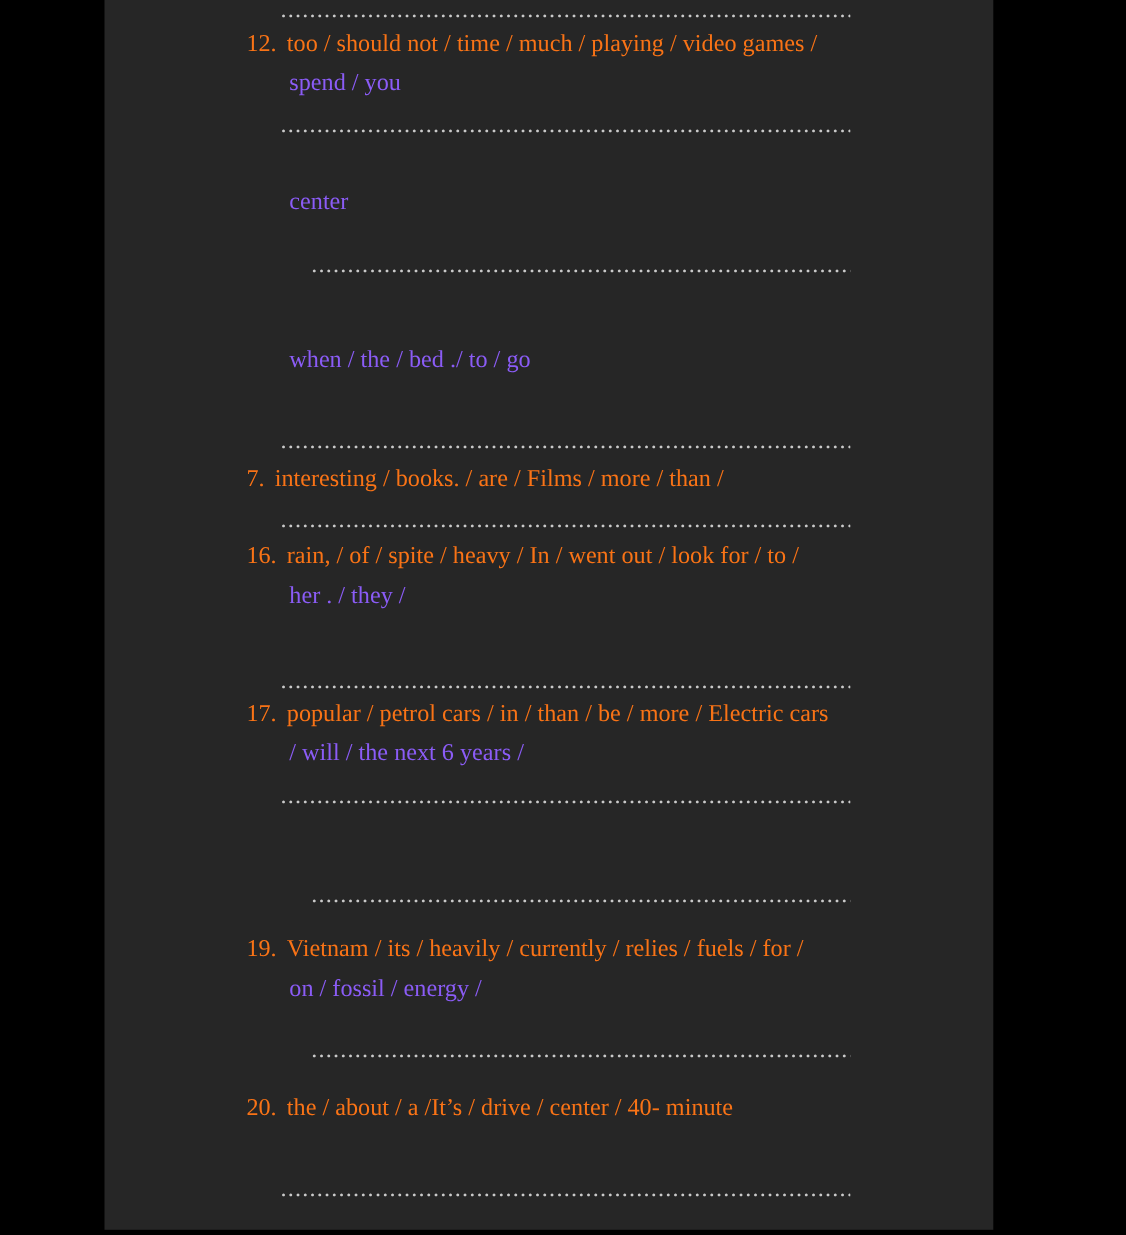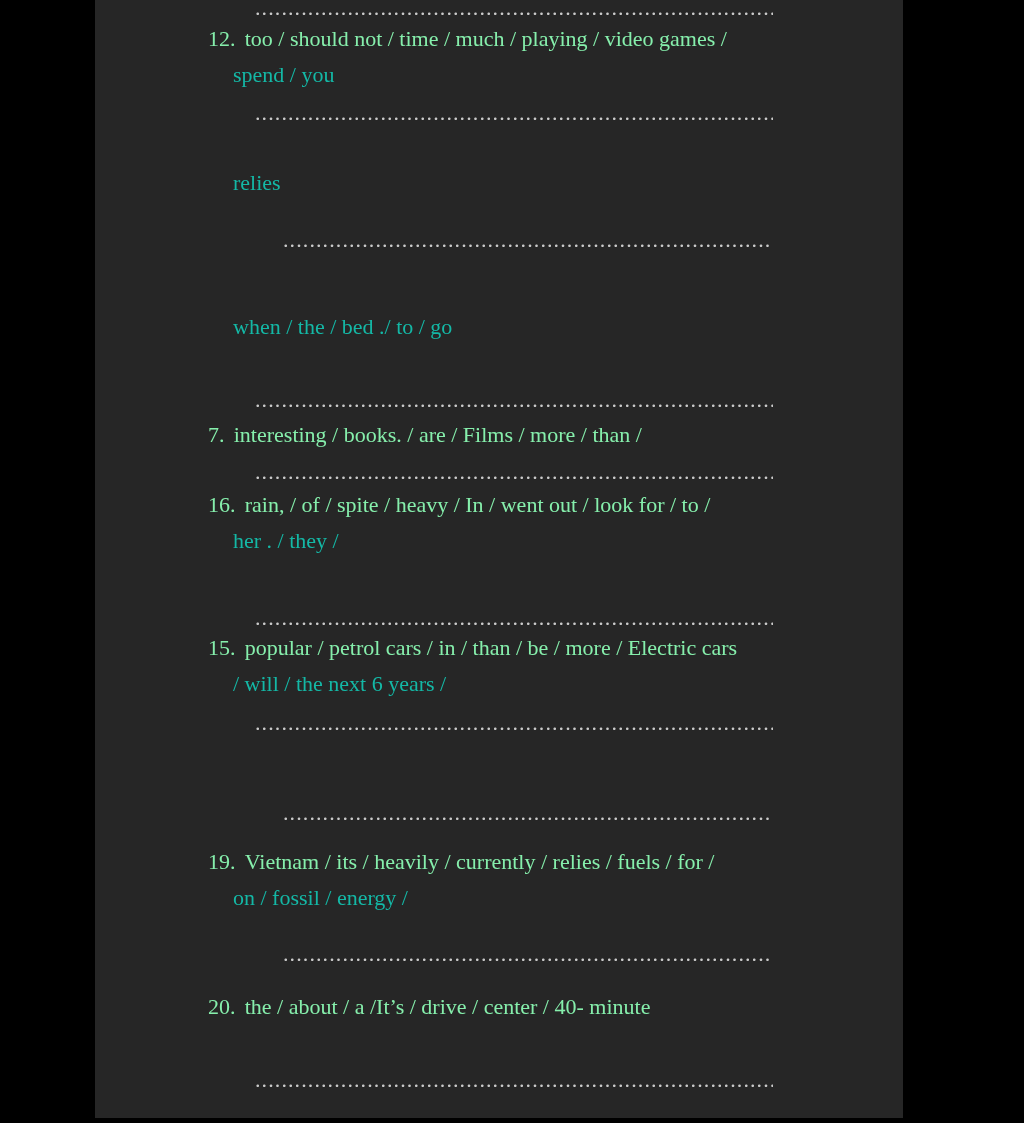--- a/index.html
+++ b/index.html
@@ -18,22 +18,22 @@
     width: 808px;
     height: 1118px;
     background: #262626;
   }
   .row {
     position: absolute;
     line-height: 24px;
     font-size: 22px;
     white-space: nowrap;
   }
-  .text-row { left: 113px; color: #86efac; }
-  .cont-row { left: 138px; color: #14b8a6; }
+  .text-row { left: 129px; color: #f97316; }
+  .cont-row { left: 168px; color: #8b5cf6; }
   .num { margin-right: 0.42em; }
   .dots-row {
     color: #cacaca;
     letter-spacing: 1.1px;
     overflow: hidden;
     height: 24px;
   }
   .dots-a { left: 160px; width: 518px; }
   .dots-b { left: 188px; width: 490px; }
 </style>
@@ -43,38 +43,38 @@
 <div class="page">
   <div class="sheet">
 
     <div class="row dots-row dots-a" style="top:-4px">........................................................................................................................</div>
 
     <div class="row text-row" style="top:27px"><span class="num">12.</span><span>too / should not / time / much / playing / video games /</span></div>
     <div class="row cont-row" style="top:63px">spend / you</div>
 
     <div class="row dots-row dots-a" style="top:101px">........................................................................................................................</div>
 
-    <div class="row cont-row" style="top:171px">relies</div>
+    <div class="row cont-row" style="top:171px">center</div>
 
     <div class="row dots-row dots-b" style="top:228px">........................................................................................................................</div>
 
     <div class="row cont-row" style="top:315px">when / the / bed ./ to / go</div>
 
     <div class="row dots-row dots-a" style="top:388px">........................................................................................................................</div>
 
     <div class="row text-row" style="top:423px"><span class="num">7.</span><span>interesting / books. / are / Films / more / than /</span></div>
 
     <div class="row dots-row dots-a" style="top:460px">........................................................................................................................</div>
 
     <div class="row text-row" style="top:493px"><span class="num">16.</span><span>rain, / of / spite / heavy / In / went out / look for / to /</span></div>
     <div class="row cont-row" style="top:529px">her . / they /</div>
 
     <div class="row dots-row dots-a" style="top:606px">........................................................................................................................</div>
 
-    <div class="row text-row" style="top:636px"><span class="num">15.</span><span>popular / petrol cars / in / than / be / more / Electric cars</span></div>
+    <div class="row text-row" style="top:636px"><span class="num">17.</span><span>popular / petrol cars / in / than / be / more / Electric cars</span></div>
     <div class="row cont-row" style="top:672px">/ will / the next 6 years /</div>
 
     <div class="row dots-row dots-a" style="top:711px">........................................................................................................................</div>
 
 
     <div class="row dots-row dots-b" style="top:801px">........................................................................................................................</div>
 
     <div class="row text-row" style="top:850px"><span class="num">19.</span><span>Vietnam / its / heavily / currently / relies / fuels / for /</span></div>
     <div class="row cont-row" style="top:886px">on / fossil / energy /</div>
 

